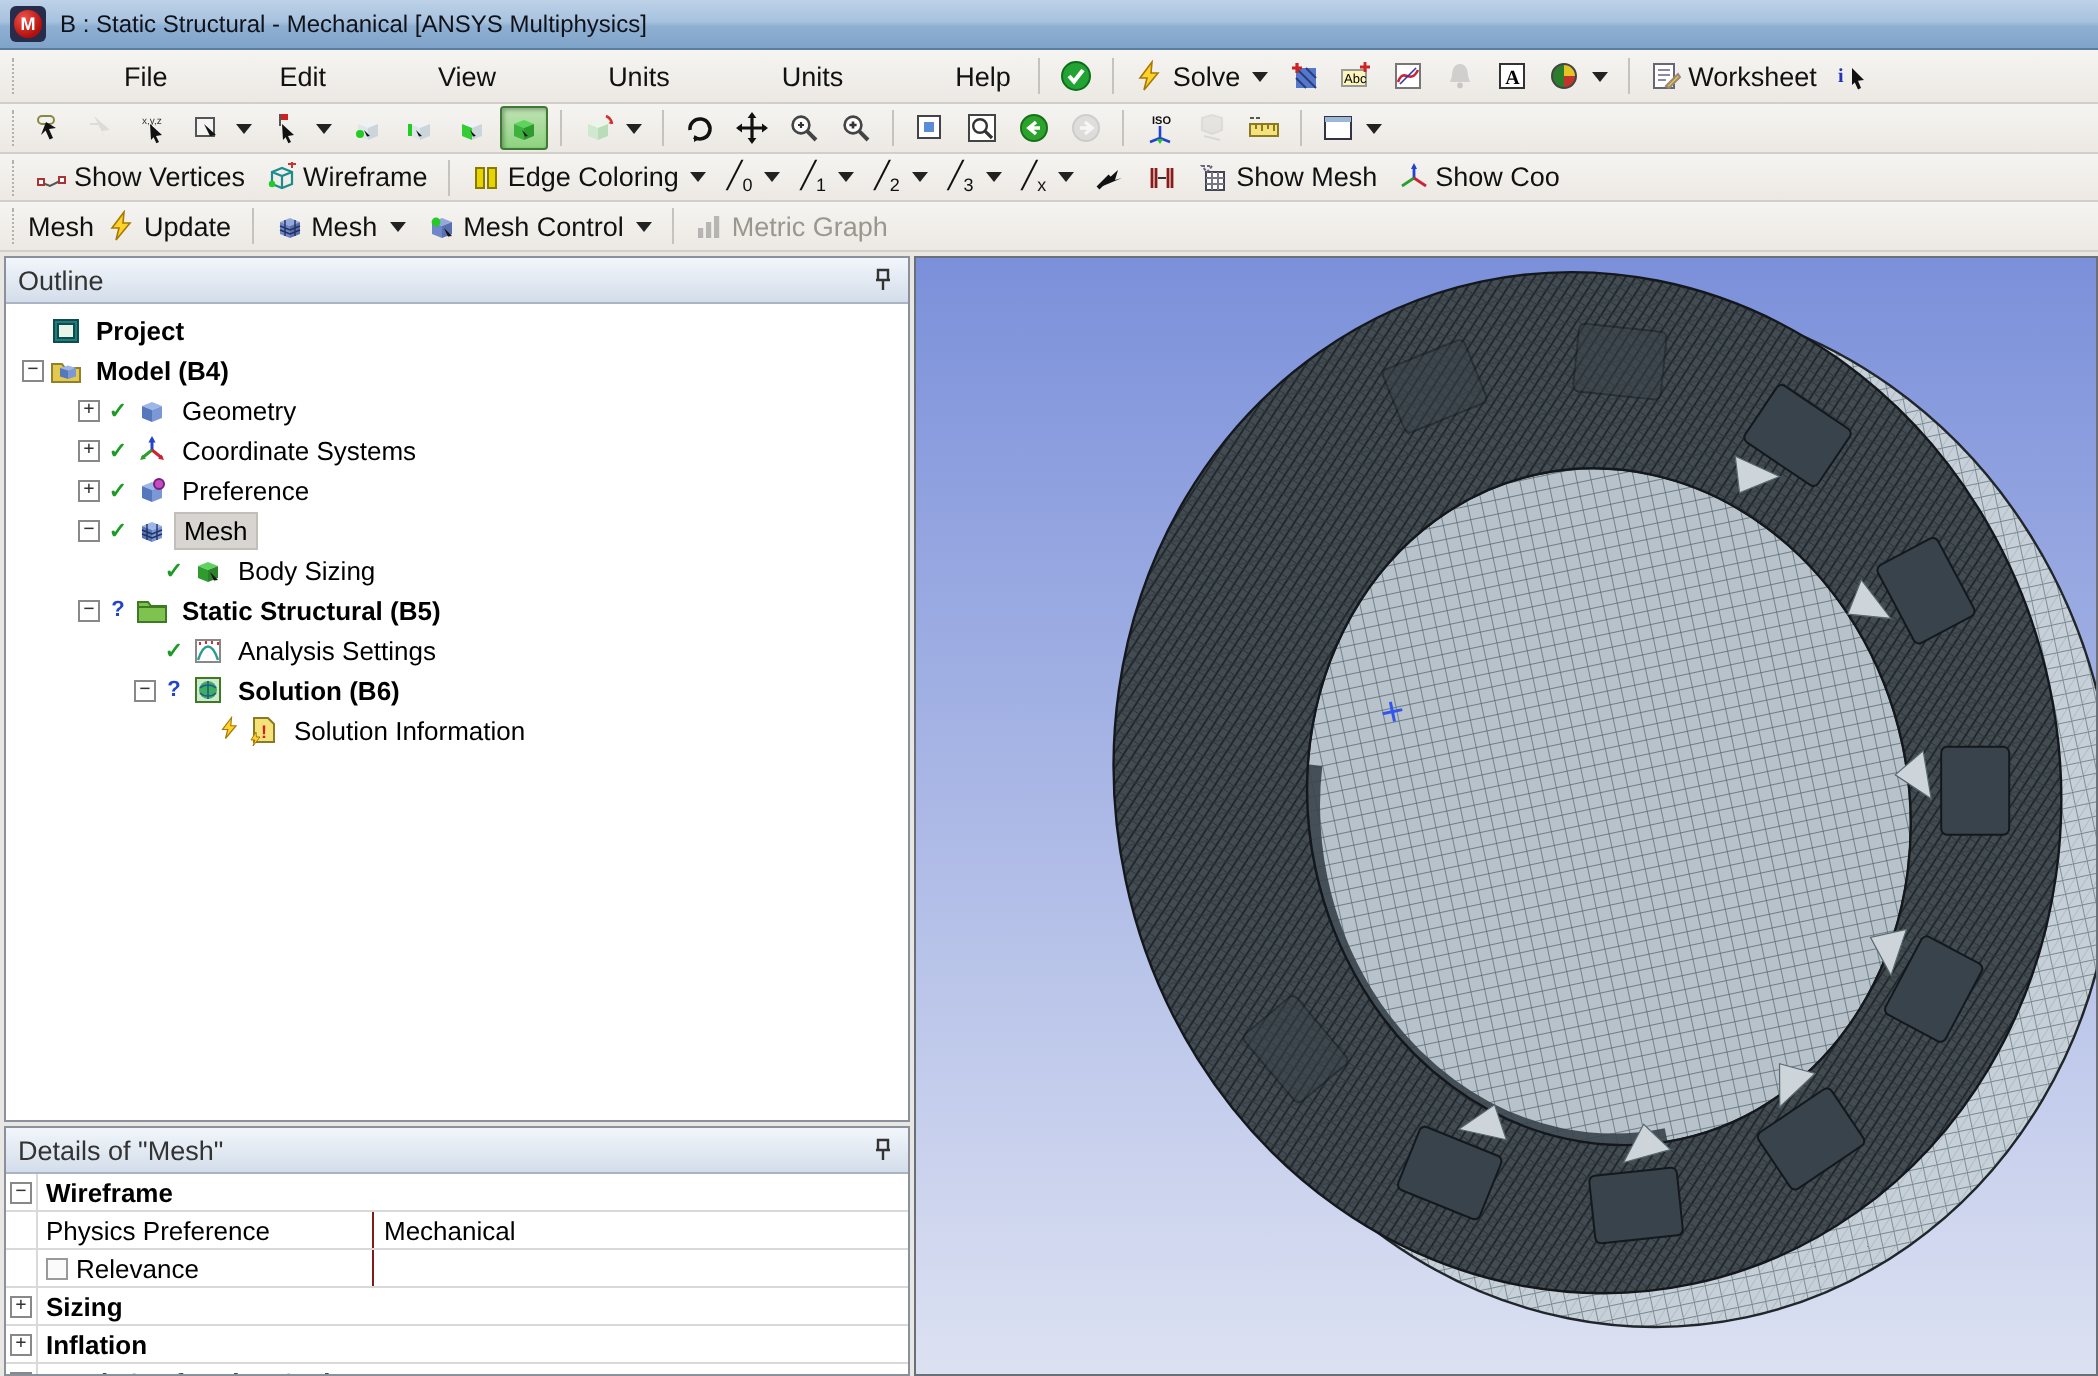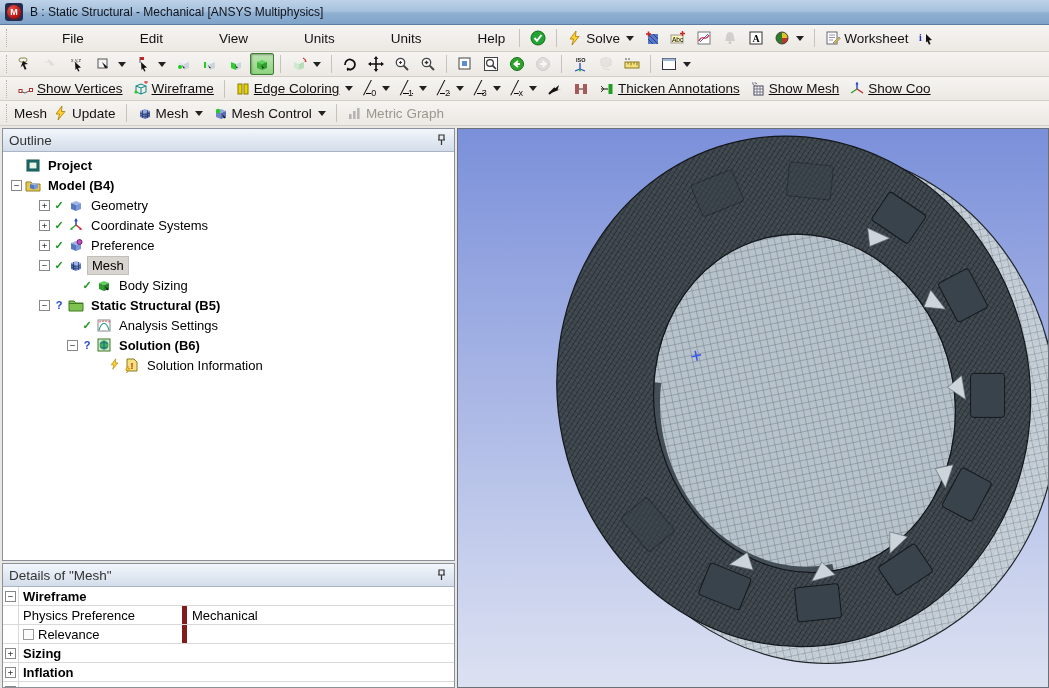--- a/index.html
+++ b/index.html
@@ -14,21 +14,21 @@
   .app-icon { width:18px; height:18px; border-radius:3px; background:#262c4a; display:flex; align-items:center; justify-content:center; }
   .app-icon .ball { width:14px; height:14px; border-radius:50%; background:radial-gradient(circle at 35% 30%, #f0524a, #b40f0c 70%);
     color:#fff; font-size:9px; font-weight:bold; display:flex; align-items:center; justify-content:center; }
   .title-text { color:#10121a; font-size:12px; }
 
   
   .tbar { display:flex; align-items:center; background:linear-gradient(#f6f4f1,#ece9e4); border-bottom:1px solid #d2cfc9;
     padding:0 4px; gap:2px; white-space:nowrap; overflow:hidden; }
   .row1 { height:27px; flex:0 0 27px; }
   .row2 { height:25px; flex:0 0 25px; }
-  .row3 { height:24px; flex:0 0 24px;text-decoration:underline; }
+  .row3 { height:24px; flex:0 0 24px; }
   .row4 { height:25px; flex:0 0 25px; }
   .menu-item { padding:3px 8px; font-size:13.5px; color:#111; cursor:default;margin-left:40px; }
   .tsep { width:1px; height:18px; background:#c6c3bd; margin:0 4px; flex:0 0 1px; }
   .tgrip { width:4px; height:18px; border-left:1px dotted #b5b2ac; margin:0 2px; flex:0 0 4px; }
   .tbtn { display:flex; align-items:center; gap:3px; padding:2px 3px; border:1px solid transparent; border-radius:2px; cursor:default; }
   .tbtn.disabled { opacity:.45; filter:grayscale(1); }
   .tbtn.pressed { background:linear-gradient(#bfe3b4,#8ed37f); border:1px solid #3f7a35; box-shadow:inset 1px 1px 2px rgba(0,0,0,.3); }
   .tlabel { font-size:13.5px; color:#111; }
   .tlabel.gray { color:#9a978f; }
   .dd::after { content:""; display:inline-block; width:0; height:0; border-left:4px solid transparent; border-right:4px solid transparent;
@@ -59,21 +59,21 @@
   .mark.question { color:#2244cc; }
   .mark.bolt { color:#e0a800; }
   .tlabel-tree { padding:1px 4px; color:#000; }
   .trow.bold .tlabel-tree { font-weight:bold; }
   .trow.selected .tlabel-tree { background:#d8d5d0; border:1px solid #c2bfba; }
 
   
   .dgrid { flex:1 1 auto; overflow:hidden; background:#fff; }
   .drow { display:flex; height:19px; border-bottom:1px solid #d9d9d9; align-items:stretch; font-size:13px; }
   .dgut { width:16px; flex:0 0 16px; border-right:1px solid #d9d9d9; display:flex; align-items:center; justify-content:center; background:#fff; }
-  .dname { width:168px; flex:0 0 168px; border-right:5px solid #7f1d1d; display:flex; align-items:center; padding-left:4px; gap:4px; }
+  .dname { width:168px; flex:0 0 168px; border-right:1px solid #7f1d1d; display:flex; align-items:center; padding-left:4px; gap:4px; }
   .dval { flex:1 1 auto; display:flex; align-items:center; padding-left:5px; }
   .drow.cat .dname { font-weight:bold; border-right:none; width:auto; flex:1; }
   .chk { width:11px; height:11px; border:1px solid #9a9a9a; background:#fbfbfb; flex:0 0 11px; }
 
   
   .viewport { flex:1 1 auto; border:1px solid #6b7078; border-left:1px solid #6b7078; margin:2px 0 0 0; overflow:hidden; }
   .viewport svg { display:block; }
 </style>
 </head>
 <body>
@@ -459,30 +459,20 @@
           </span>
         </span>
         <span class="tbtn">
           <span class="ico">
             <svg width="16" height="16" viewBox="0 0 16 16">
               <path d="M3 3 v10 M5 3 v10" stroke="#8a1a1a" stroke-width="1.4"></path>
               <path d="M6 8 h4" stroke="#333"></path>
               <path d="M11 3 v10 M13 3 v10" stroke="#8a1a1a" stroke-width="1.4"></path>
             </svg>
           </span>
-        </span>
-        <span class="tbtn">
-          <span class="ico">
-            <svg width="16" height="16" viewBox="0 0 16 16">
-              <path d="M2 8 h7" stroke="#333" stroke-width="1.2"></path>
-              <path d="M2 5 l3 3 -3 3" fill="none" stroke="#333"></path>
-              <rect x="9.5" y="3" width="4" height="10" fill="#1e9e1e"></rect>
-            </svg>
-          </span>
-          <span class="tlabel">Thicken Annotations</span>
         </span>
         <span class="tbtn">
           <span class="ico">
             <svg width="16" height="16" viewBox="0 0 16 16">
               <rect x="4" y="5" width="9" height="9" fill="#fff" stroke="#445"></rect>
               <path d="M7 5 v9 M10 5 v9 M4 8 h9 M4 11 h9" stroke="#778"></path>
               <path d="M2 2 h5 l-2.5 3 Z" fill="none" stroke="#667" stroke-dasharray="1.5 1"></path>
             </svg>
           </span>
           <span class="tlabel">Show Mesh</span>

